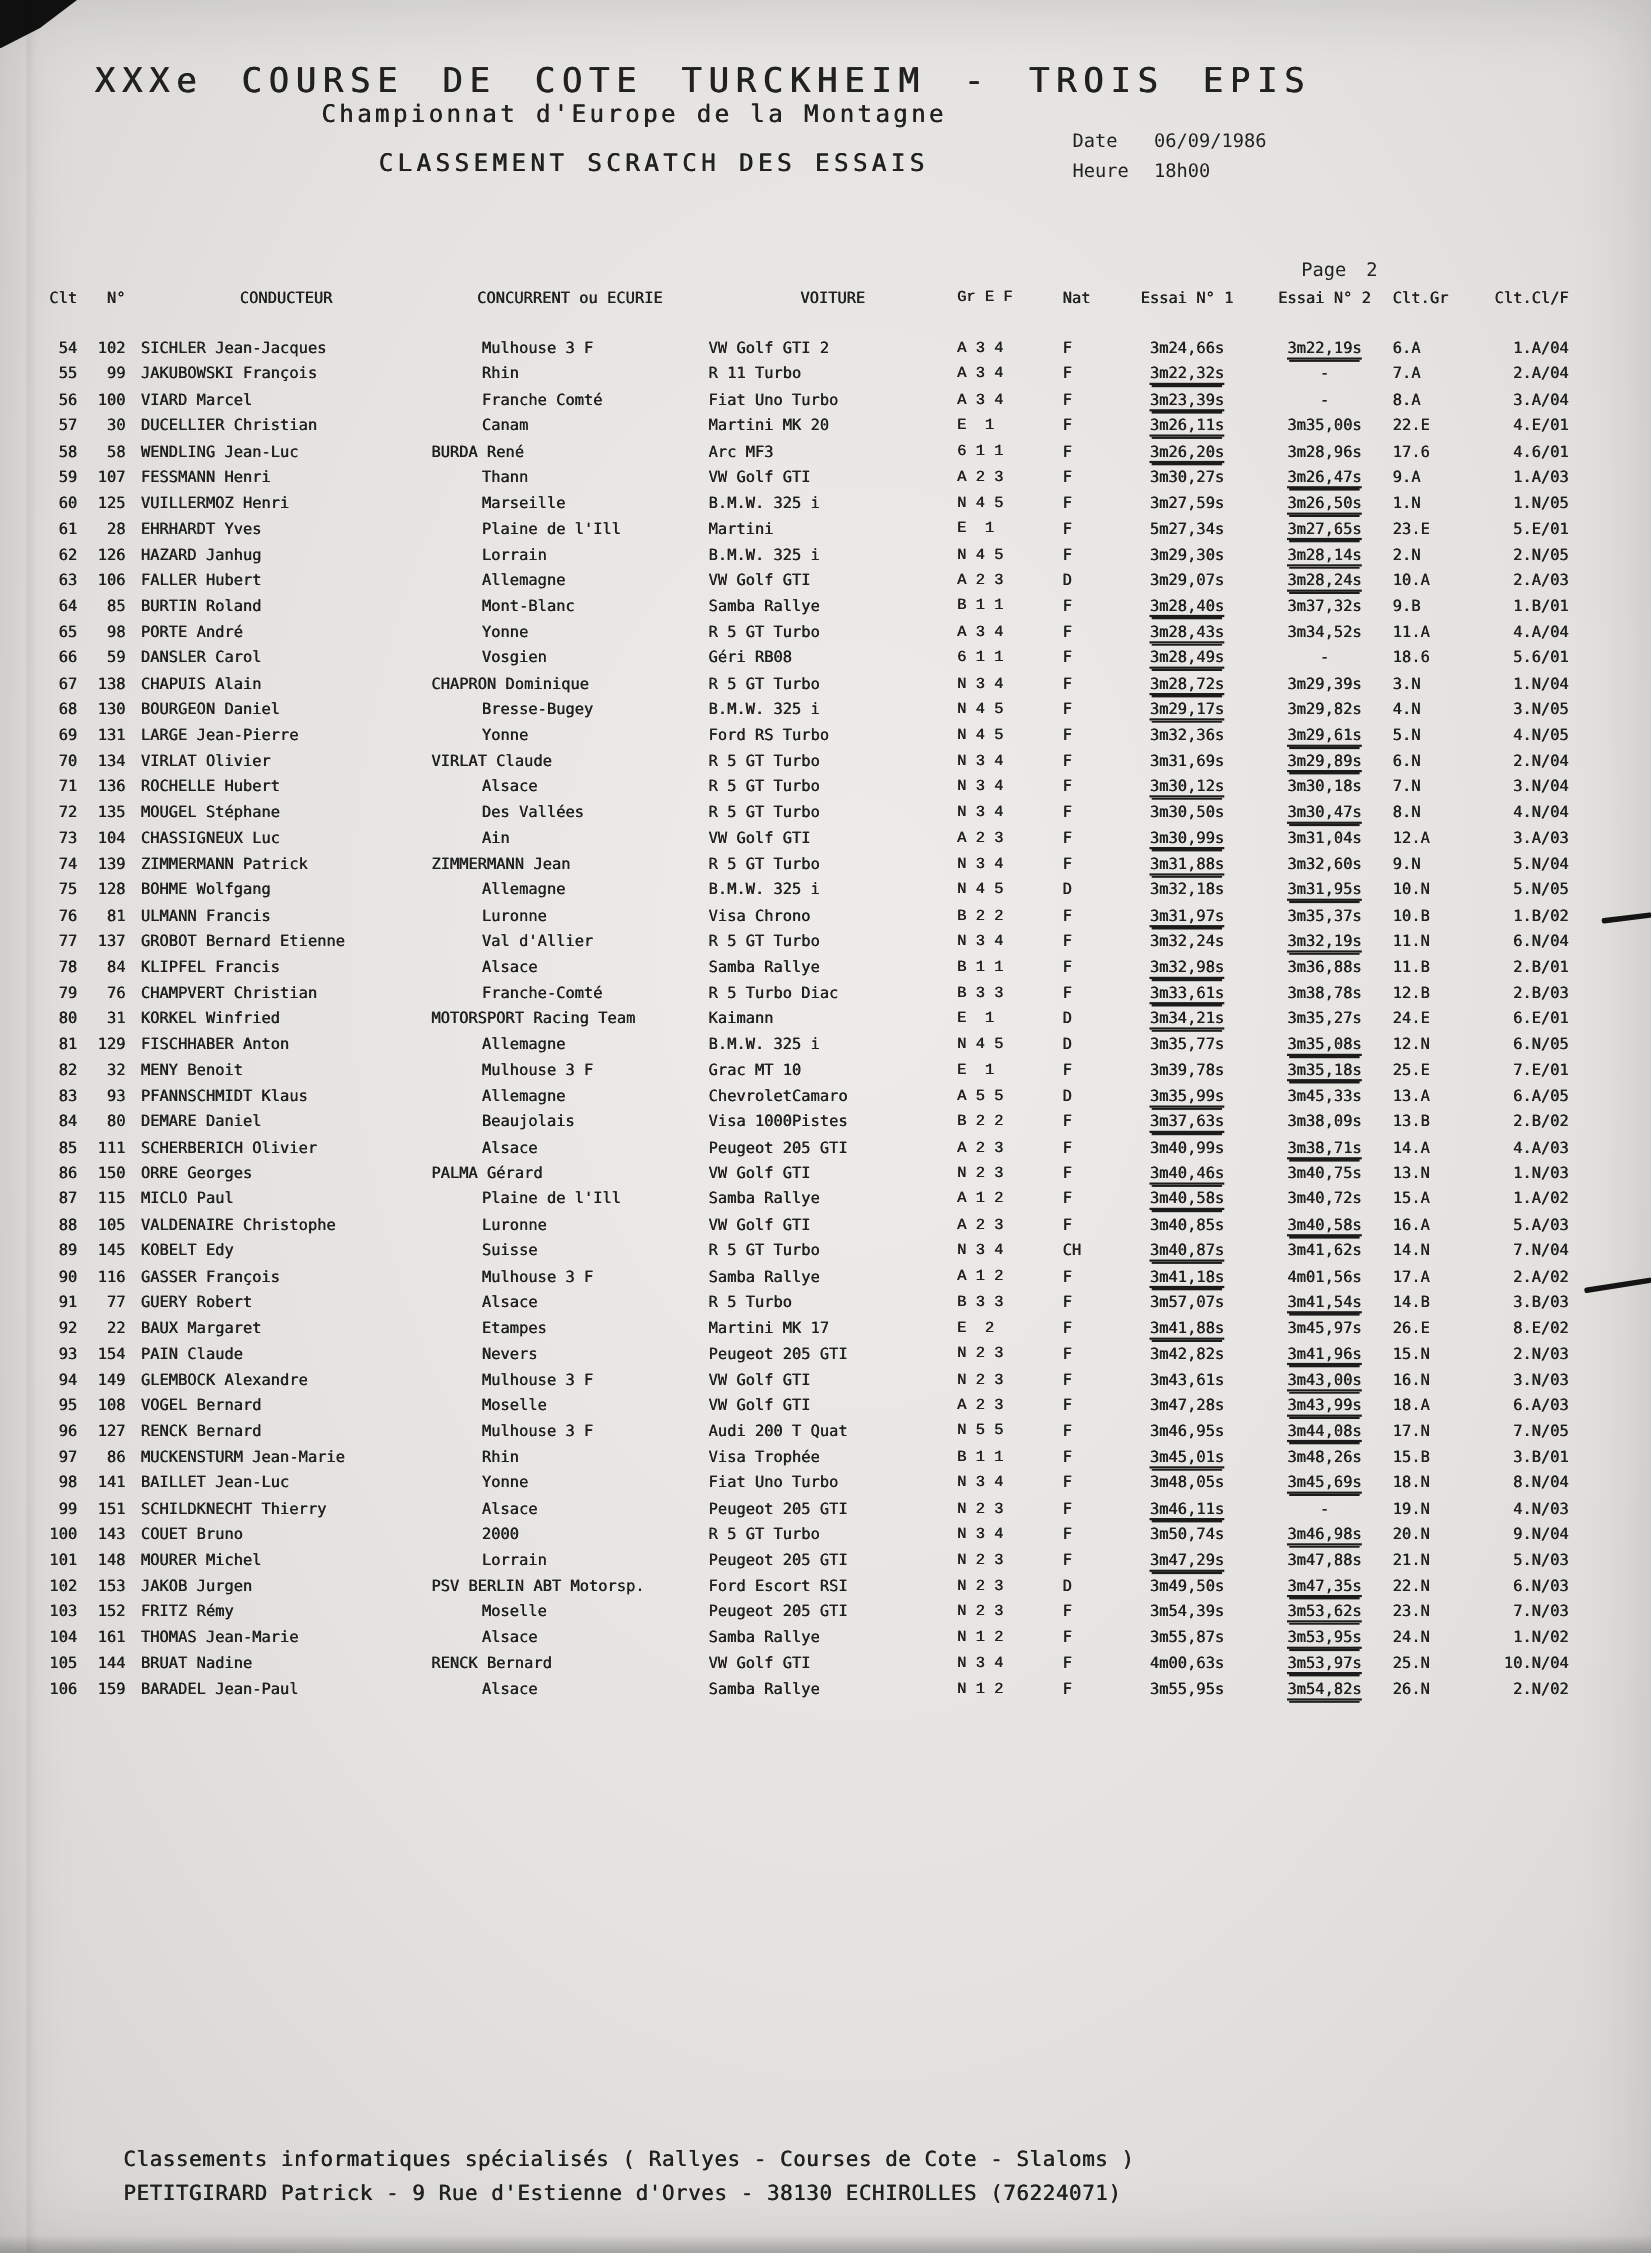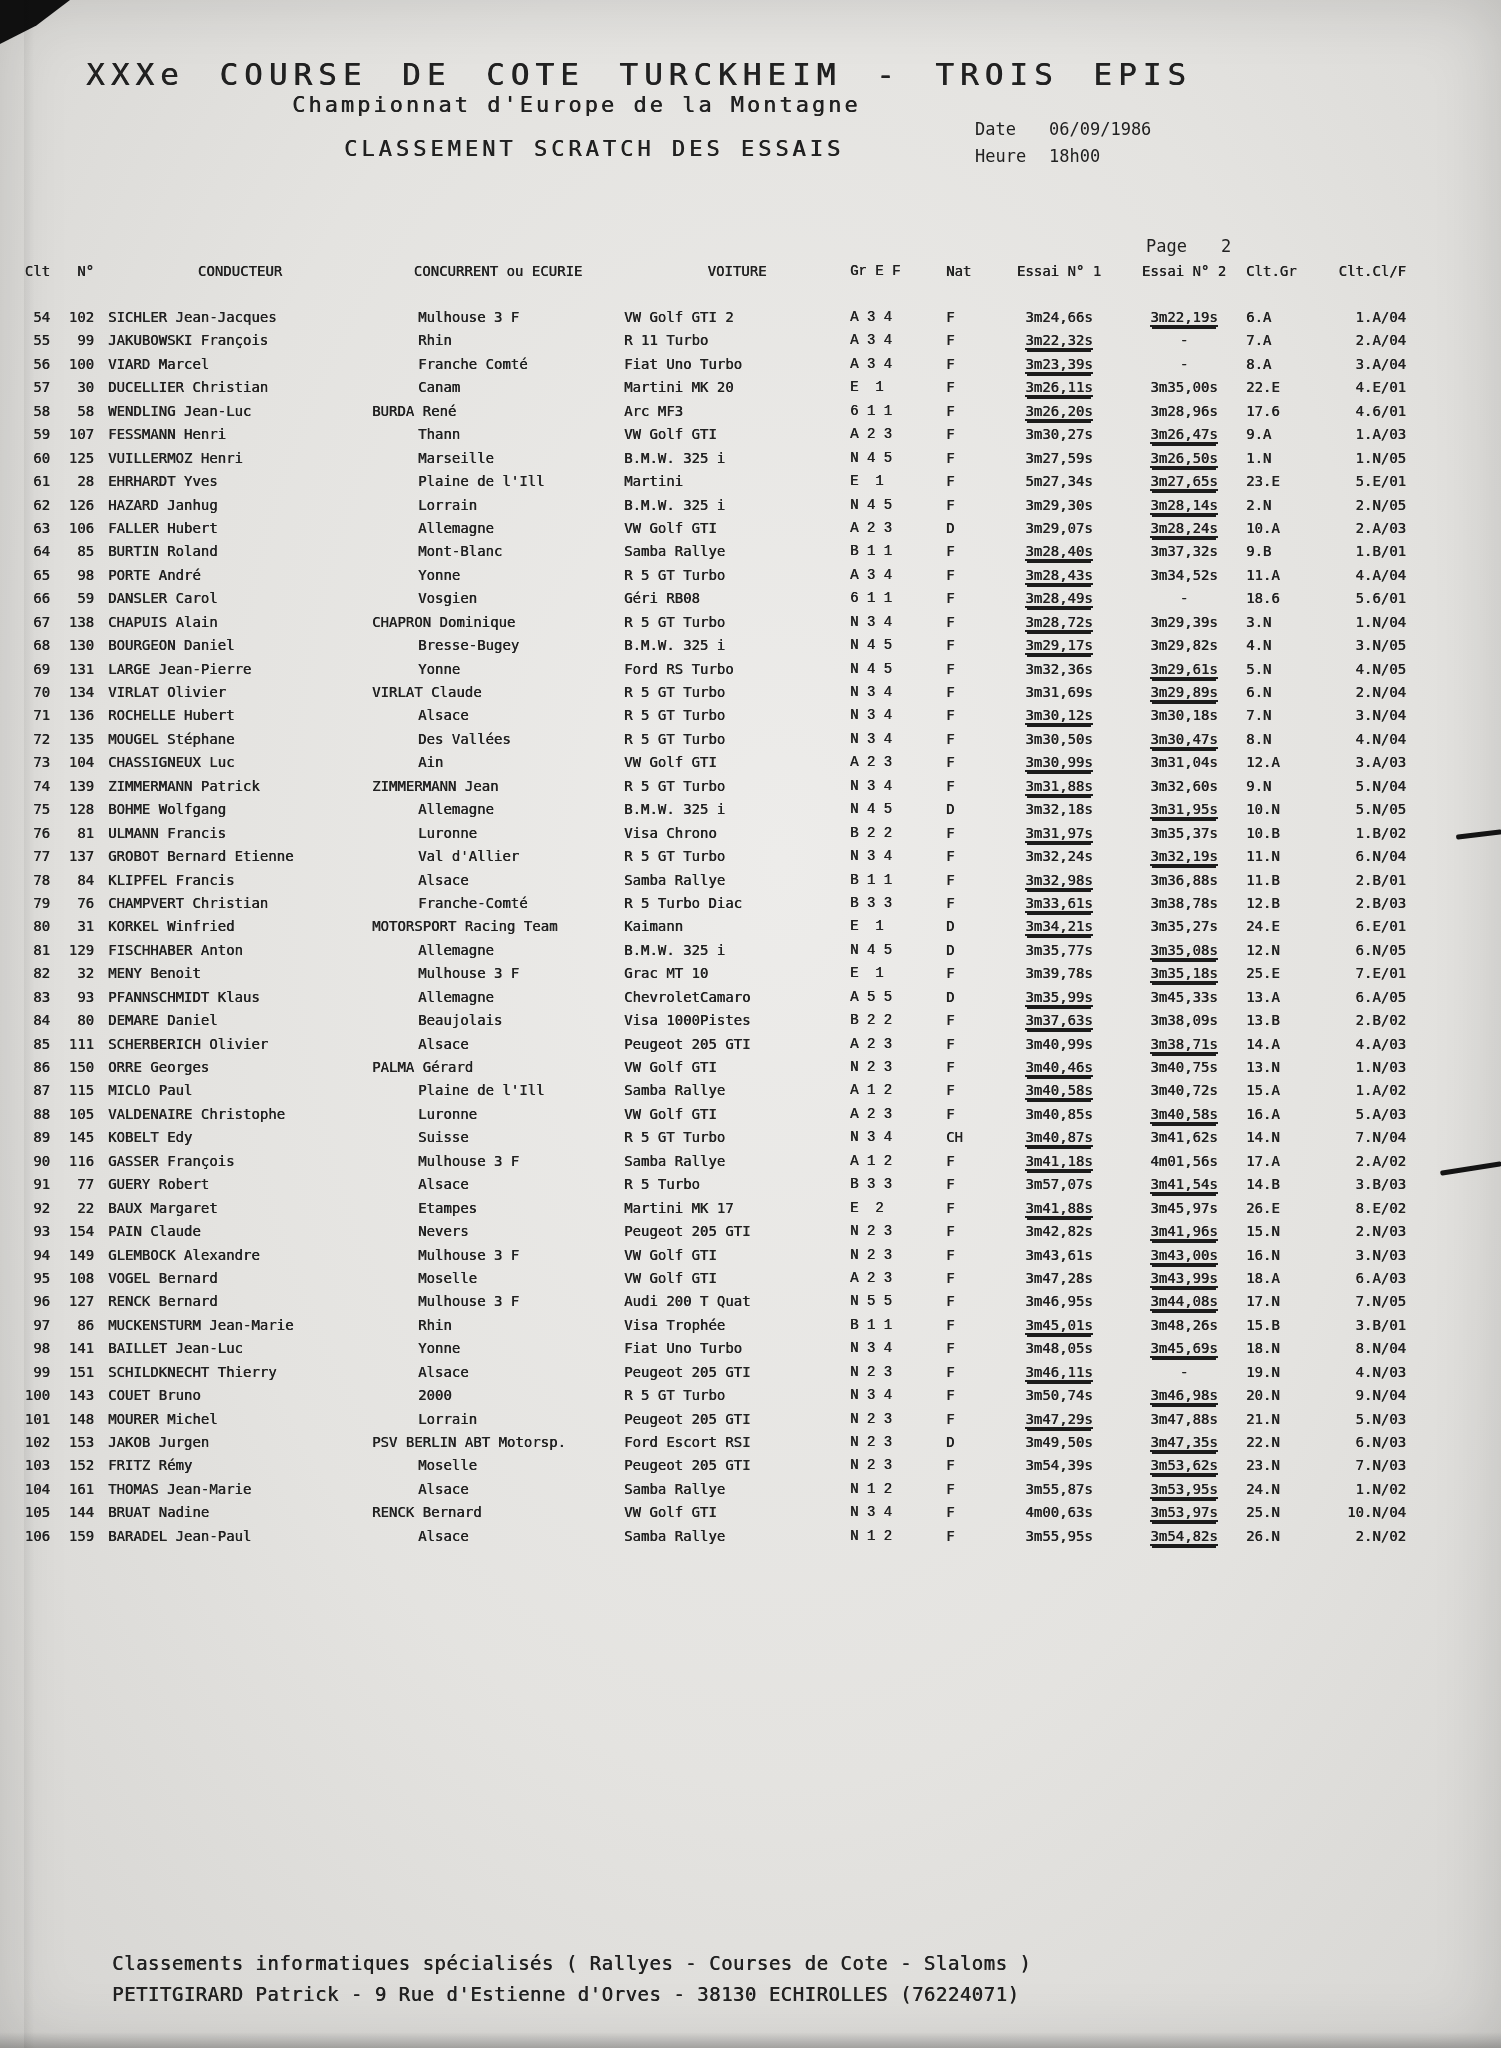--- a/index.html
+++ b/index.html
@@ -17,25 +17,25 @@
   .txt{position:absolute;white-space:pre;}
   .title{
     left:86px;top:56px;font-size:31px;letter-spacing:6px;word-spacing:10px;
     text-shadow:.6px 0 0 currentColor;
   }
   .subtitle{left:292px;top:92px;font-size:22px;letter-spacing:3px;text-shadow:.5px 0 0 currentColor;}
   .classement{left:344px;top:136px;font-size:22px;letter-spacing:4px;text-shadow:.6px 0 0 currentColor;}
   .meta{position:absolute;left:975px;top:116px;font-size:17px;line-height:27px;}
   .meta .mrow{display:flex;align-items:center;}
   .meta .mlabel{width:74px;}
-  .pageblock{position:absolute;left:1146px;top:236px;font-size:17px;display:flex;gap:34px;text-align:center;}
+  .pageblock{position:absolute;left:1183px;top:236px;font-size:17px;display:flex;gap:18px;text-align:center;}
   
   .thead{position:absolute;left:0;top:260px;}
   .rows{position:absolute;left:0;top:306px;}
-  .trow{display:flex;height:23.45px;line-height:23.45px;font-size:14px;padding-left:16px;
+  .trow{display:flex;height:23.45px;line-height:23.45px;font-size:14px;padding-left:36px;
         text-shadow:.4px 0 0 currentColor;}
   .thead .trow{font-size:14px;}
   .cell{flex:0 0 auto;box-sizing:border-box;overflow:visible;white-space:pre;}
   .c-clt {width:34px;text-align:right;}
   .c-num {width:44px;text-align:right;}
   .c-drv {width:278px;padding-left:14px;}
   .c-team{width:252px;}
   .c-team.ind{padding-left:46px;}
   .c-car {width:226px;}
   .c-gr  {width:96px;font-family:Liberation Mono, monospace;}

